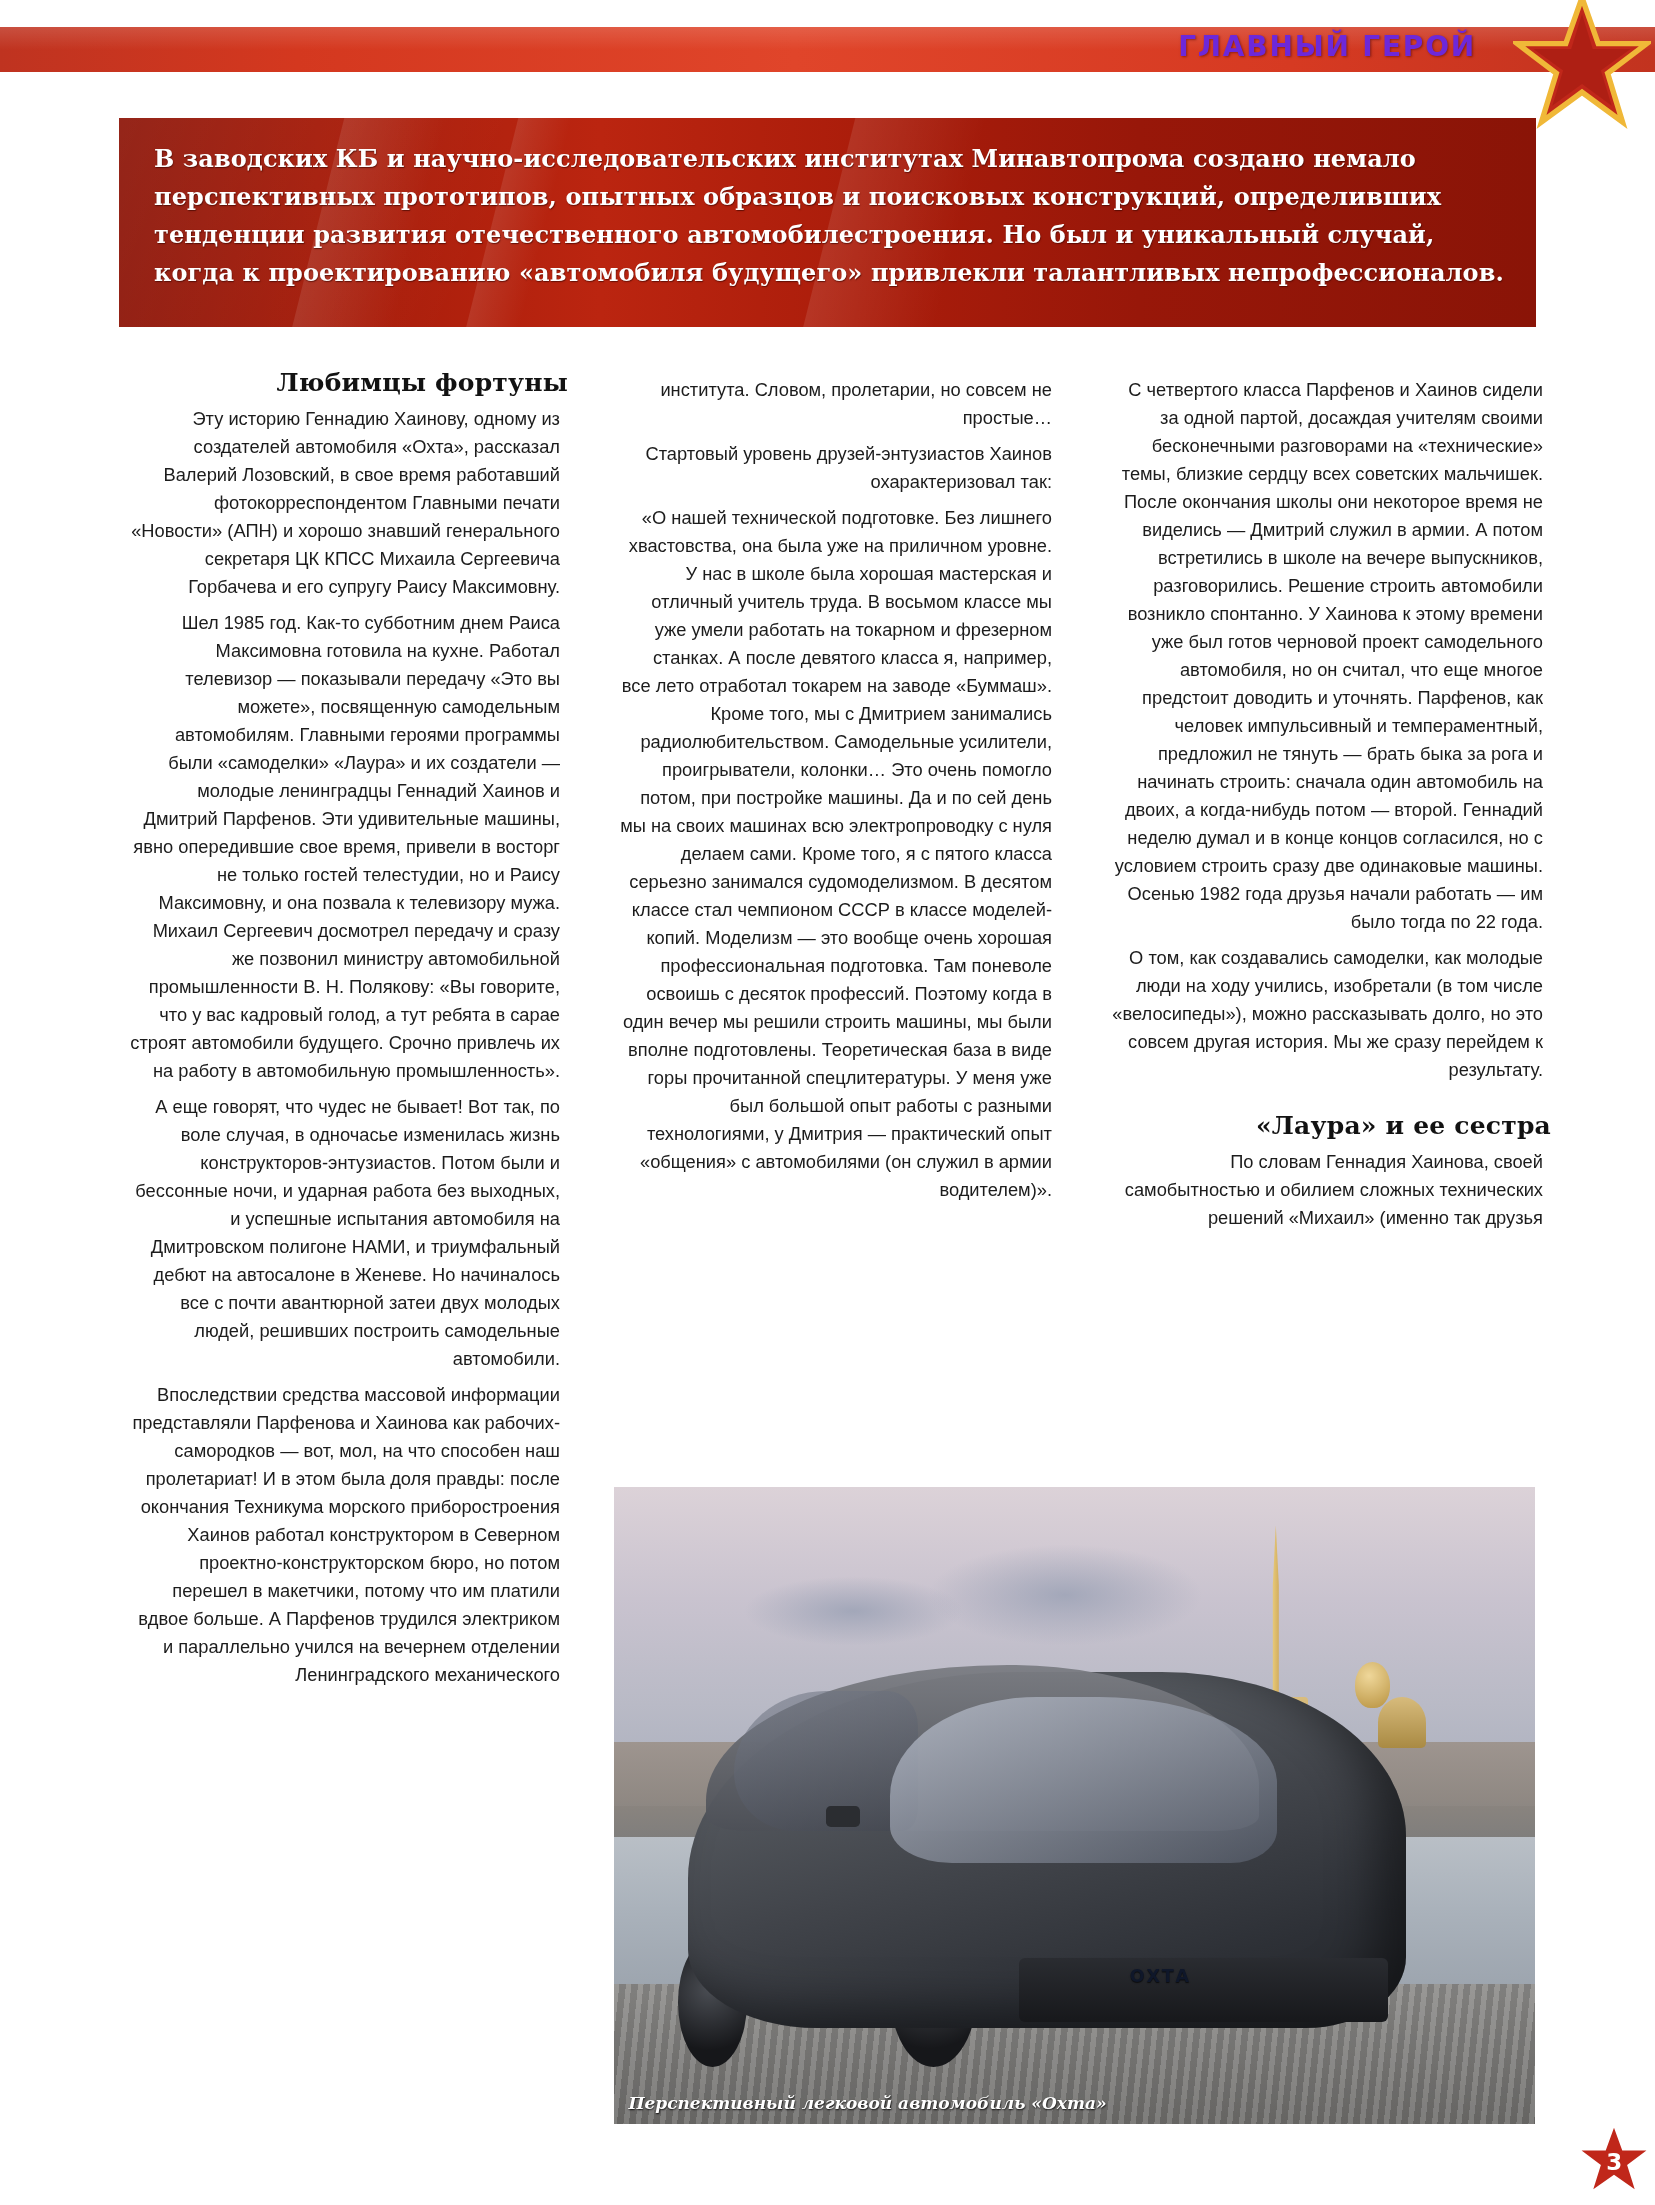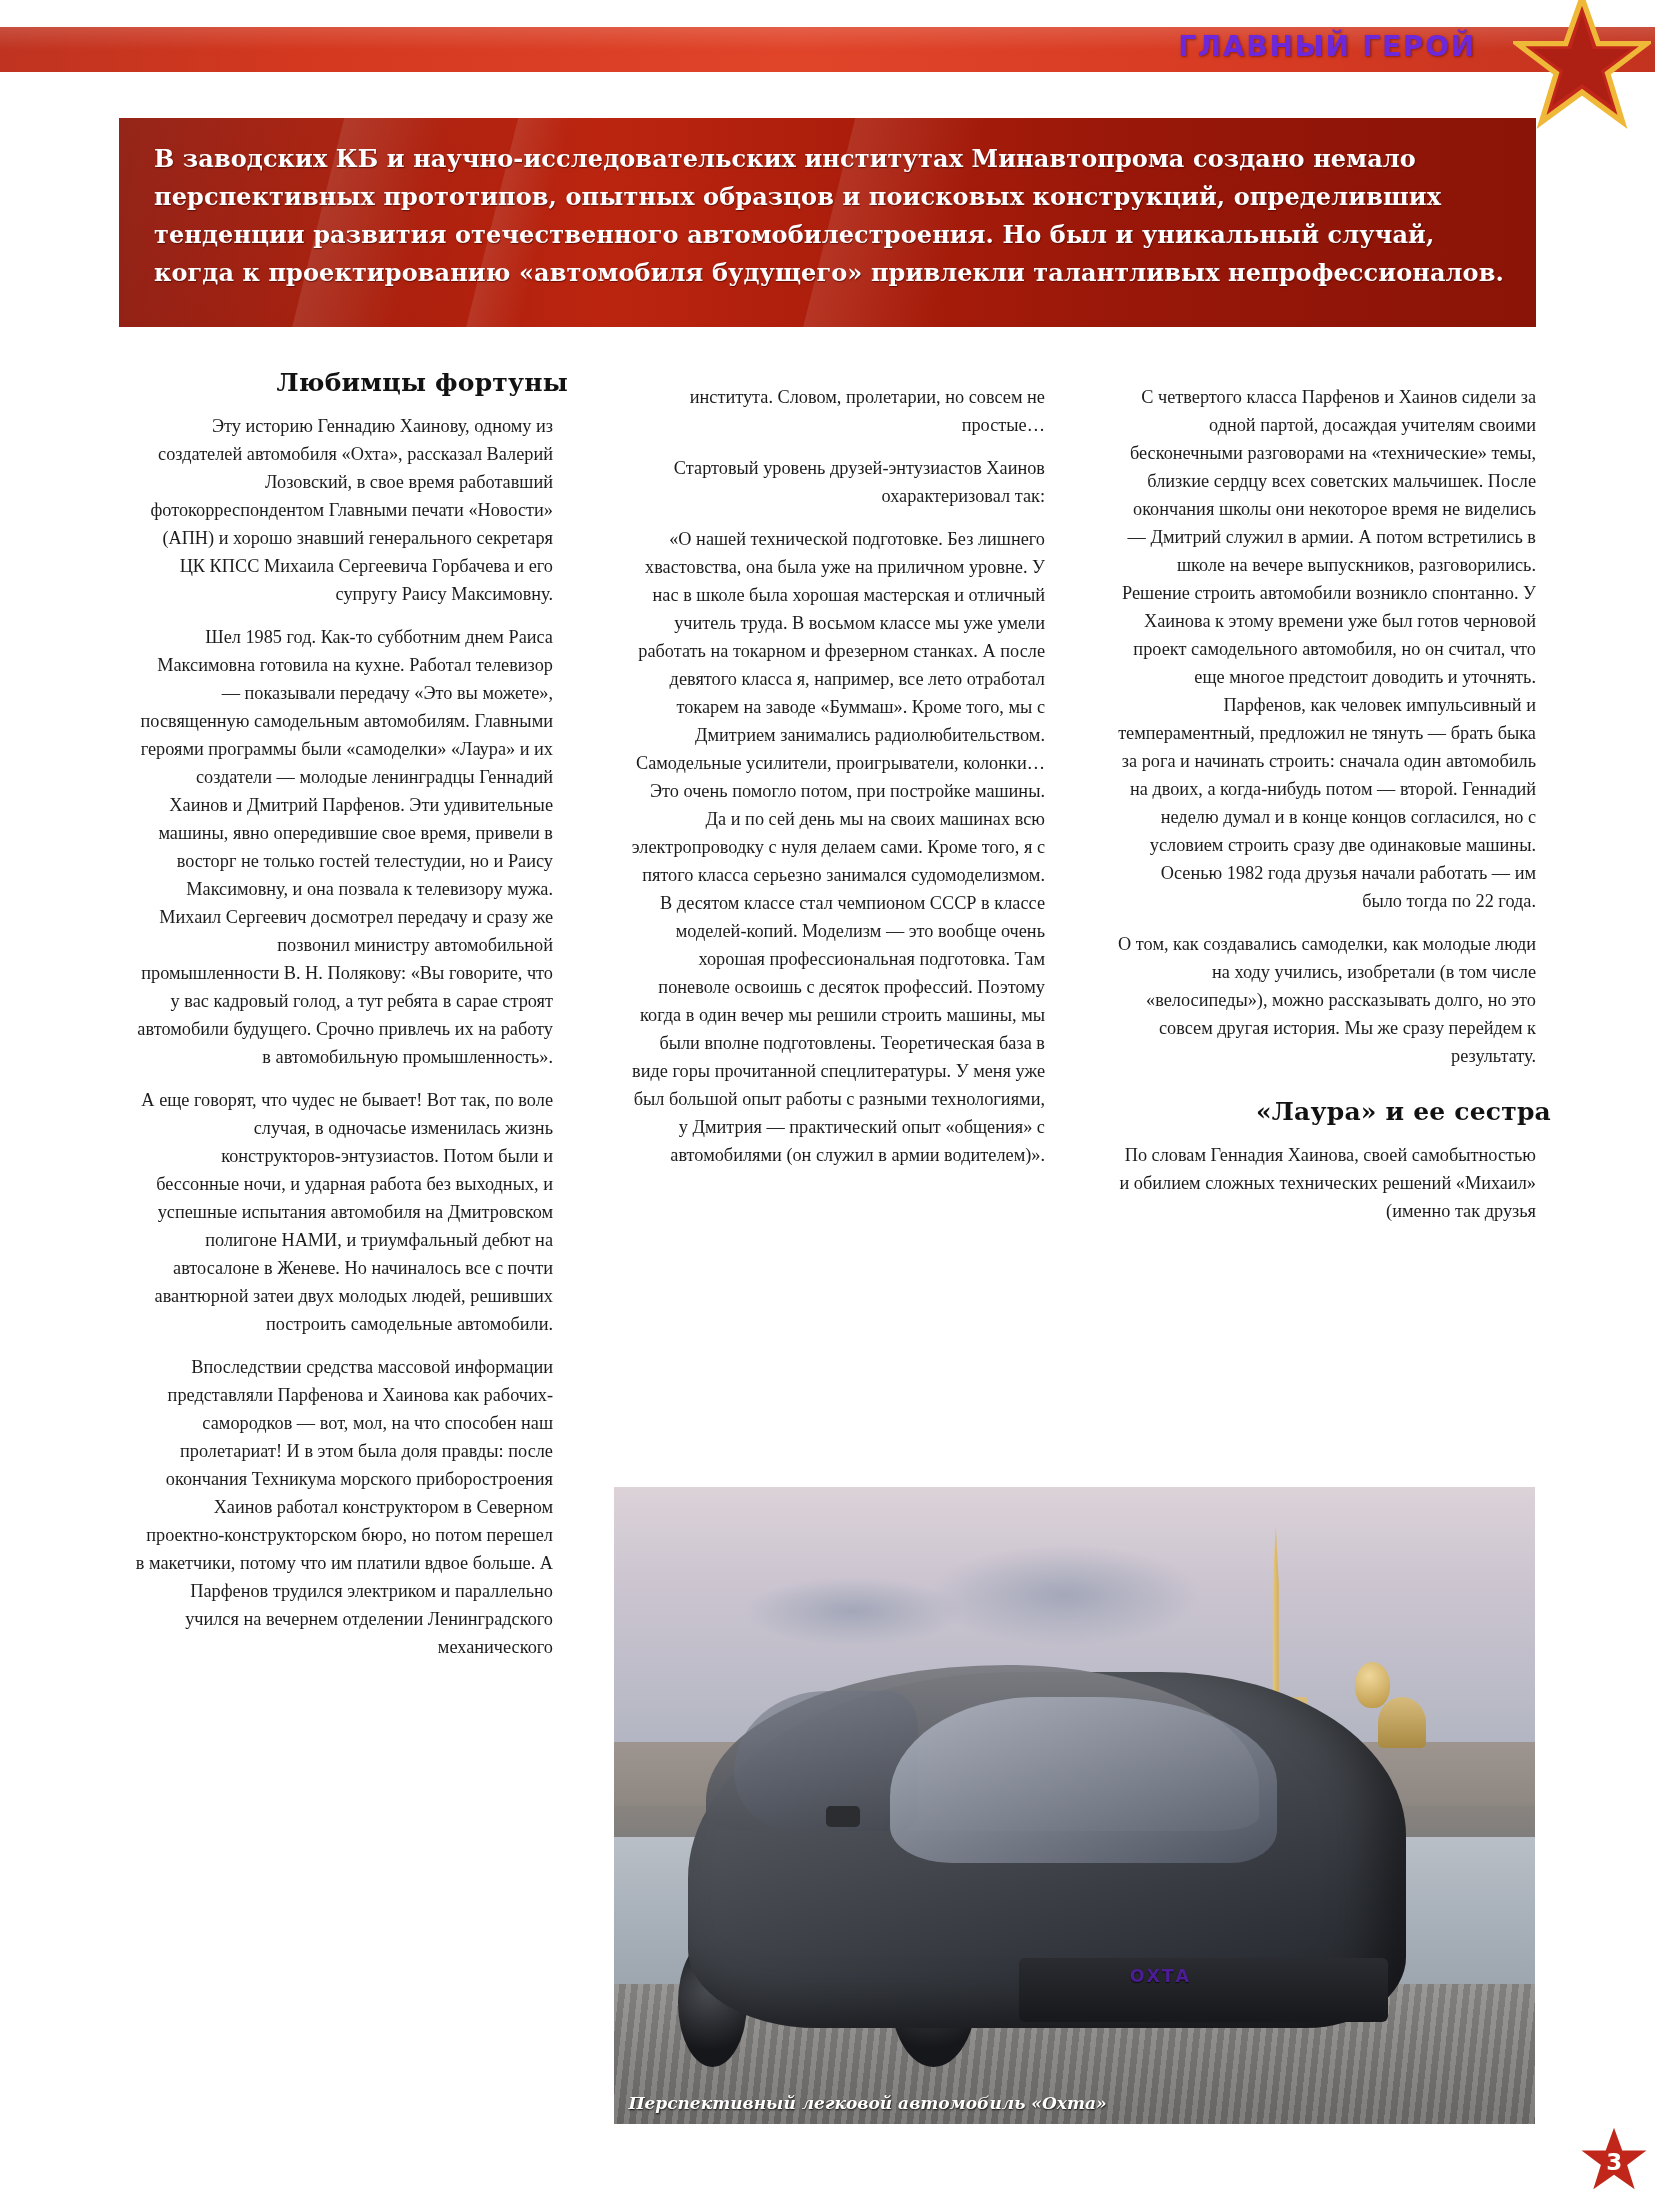--- a/index.html
+++ b/index.html
@@ -62,21 +62,21 @@
     font-size:18.3px;
     line-height:28px;
     color:#1c1c1c;
     text-align:right;
     font-family:"Liberation Sans", sans-serif;
   }
   .col1{left:120px;}
   .col2{left:612px;}
   .col3{left:1103px;}
 
-  .col p{margin:15px;font-family:Liberation Serif, serif;}
+  .col p{margin:8px;}
   .sec-head{
     font-family:"DejaVu Serif", serif;
     font-weight:bold;
     font-size:25px;
     line-height:29px;
     color:#121212;
     margin:0 0 6px 0;
     letter-spacing:0.2px;
   }
   .sec-head.second{margin-top:26.5px;}
@@ -156,21 +156,21 @@
     position:absolute;left:23%;top:50%;width:34px;height:21.7px;
     background:#2b2d31;border-radius:4.8px;
   }
   .grille{
     position:absolute;left:44%;top:74%;width:40%;height:10%;
     background:linear-gradient(180deg,#2a2c31,#17181b);
     border-radius:6px;
   }
   .badge{
     position:absolute;left:56%;top:75.2%;
-    color:#4c1d95;font-size:17.5px;font-weight:bold;
+    color:#0f172a;font-size:17.5px;font-weight:bold;
     letter-spacing:1.8px;
     font-family:"DejaVu Sans", sans-serif;
     text-shadow:0 0.6px 1.2px rgba(0,0,0,.7);
   }
   .wheel{
     position:absolute;bottom:9%;
     background:radial-gradient(circle at 45% 40%,#4a4d53,#16171a 70%);
     border-radius:50%;
   }
   .wheel.front{left:30%;width:87px;height:150px;}

